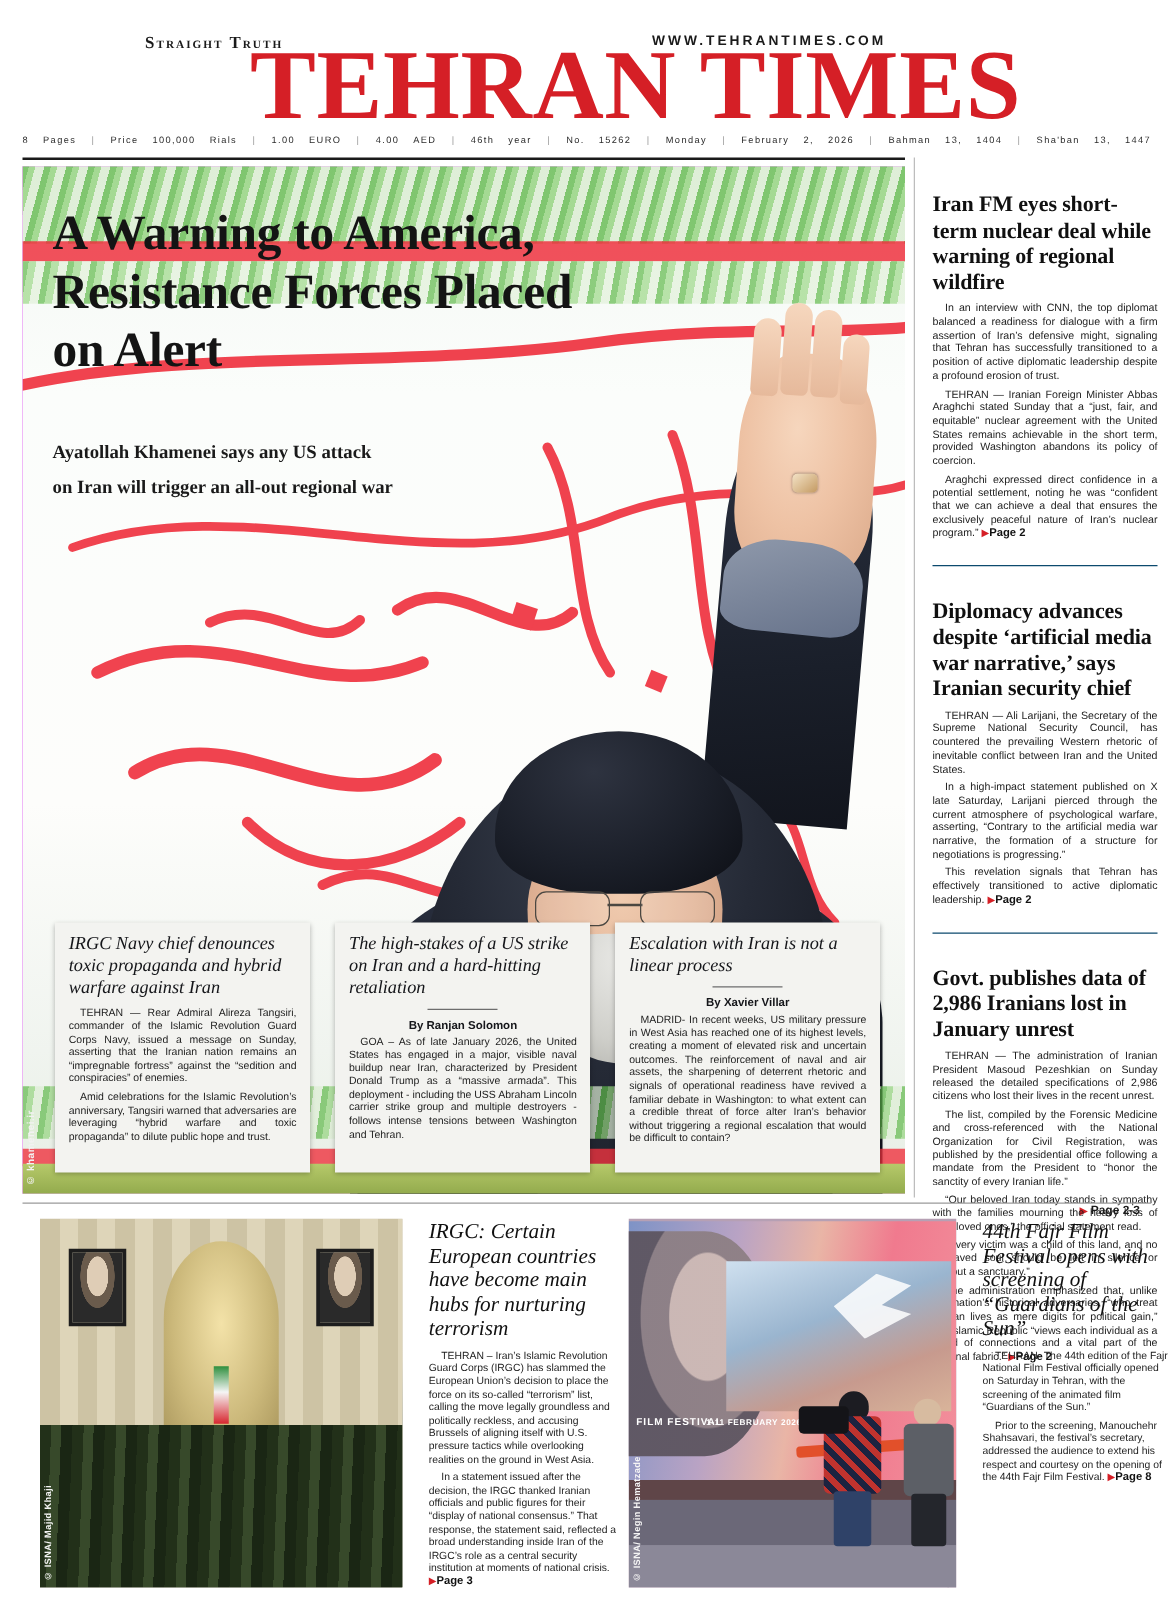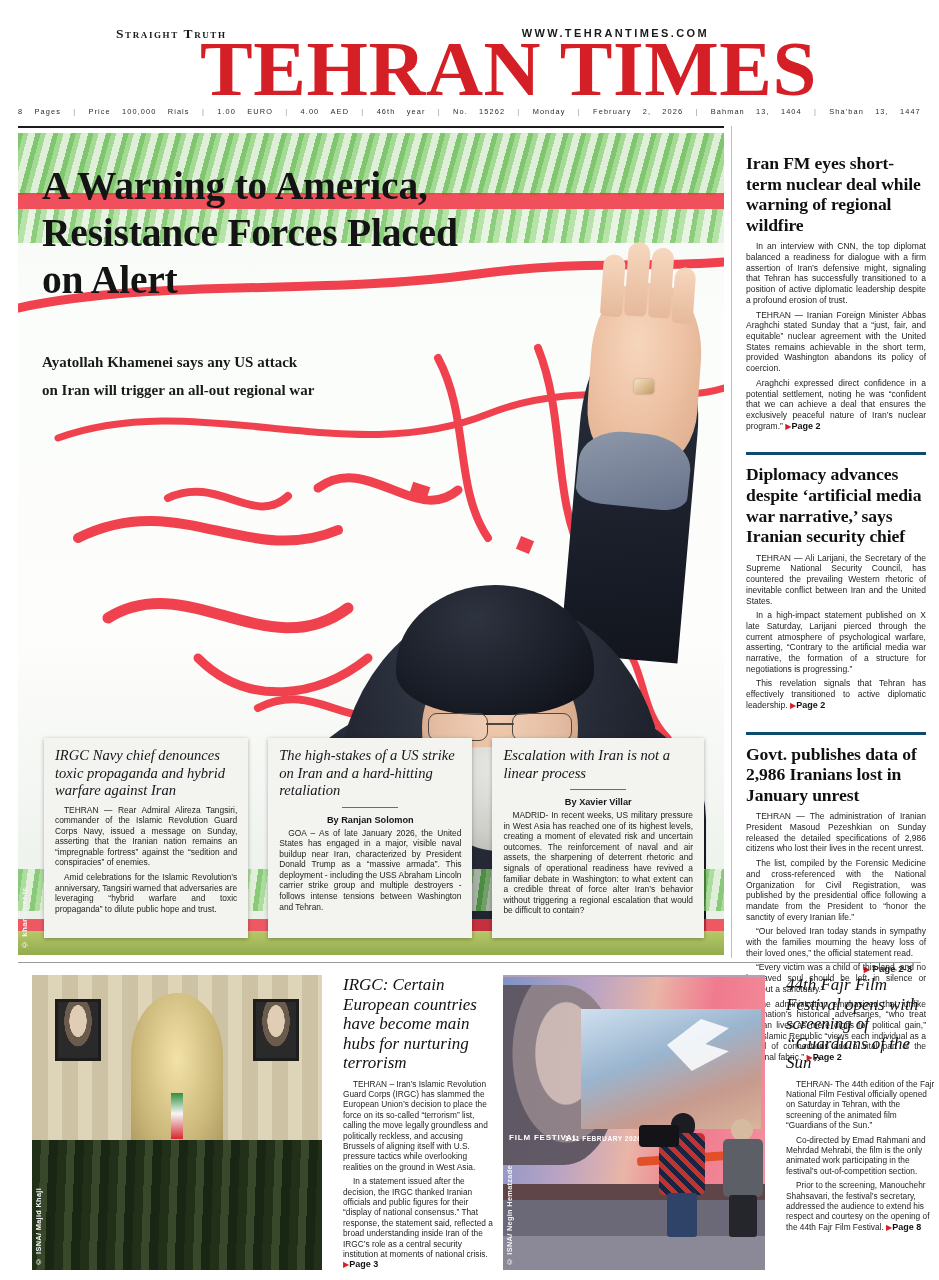--- a/index.html
+++ b/index.html
@@ -107,21 +107,21 @@
     background:rgba(255,255,255,.92);padding:1px 5px;}
   .pagetag .tri{color:#d51f26;font-size:8px;}
 
   
   .side{position:absolute;left:746px;top:133px;width:180px;}
   .side h2{margin:0 0 6px 0;font-family:"Liberation Serif",serif;font-weight:700;
     font-size:17.6px;line-height:20.6px;color:#101010;letter-spacing:-0.1px;}
   .side p{margin:0 0 4px 0;font-size:8.5px;line-height:10.7px;color:#1d1d1d;text-align:justify;}
   .side p.ind{text-indent:10px;}
   .side .grp{margin-bottom:11px;margin-top:20px;}
-  .side .grp + .grp{border-top:3px solid #0c4a6e;padding-top:9px;}
+  .side .grp + .grp{border-top:1px solid #0c4a6e;padding-top:25px;}
   .tri{color:#d51f26;font-size:8px;}
   .pg{font-weight:700;font-size:9px;color:#111;}
 
   
   .bot{position:absolute;left:18px;top:975px;width:903px;height:297px;}
   .photo2{position:absolute;left:14px;top:0;width:290px;height:295px;overflow:hidden;background:#d8d2bf;}
   .p2-bg{position:absolute;inset:0;background:linear-gradient(180deg,#ddd6c0 0%,#cfc5a8 38%,#2d3b2c 58%,#1d2a1d 100%);}
   .p2-hall{position:absolute;left:0;top:0;width:100%;height:60%;
     background:repeating-linear-gradient(90deg,#cdc3a4 0 16px,#ded5b9 16px 30px);}
   .p2-arch{position:absolute;left:34%;top:6%;width:32%;height:56%;
@@ -389,19 +389,18 @@
         <span class="head"></span>
           <span class="torso"></span>
           <span class="legs"></span>
       </div>
       <div class="credit-v">© ISNA/ Negin Hematzade</div>
     </div>
 
     <div class="art-fajr">
       <h2>44th Fajr Film Festival opens with screening of “Guardians of the Sun”</h2>
       <p class="ind">TEHRAN- The 44th edition of the Fajr National Film Festival officially opened on Saturday in Tehran, with the screening of the animated film “Guardians of the Sun.”</p>
-      <p class="ind">Co-directed by Emad Rahmani and Mehrdad Mehrabi, the film is the only animated work participating in the festival’s out-of-competition section.</p>
       <p class="ind"><span>Prior to the screening, Manouchehr Shahsavari, the festival’s secretary, addressed the audience to extend his respect and courtesy on the opening of the 44th Fajr Film Festival.</span>
         <span class="tri">▶</span><span class="pg">Page 8</span></p>
     </div>
   </div>
 
 </div>
 
 </body></html>

